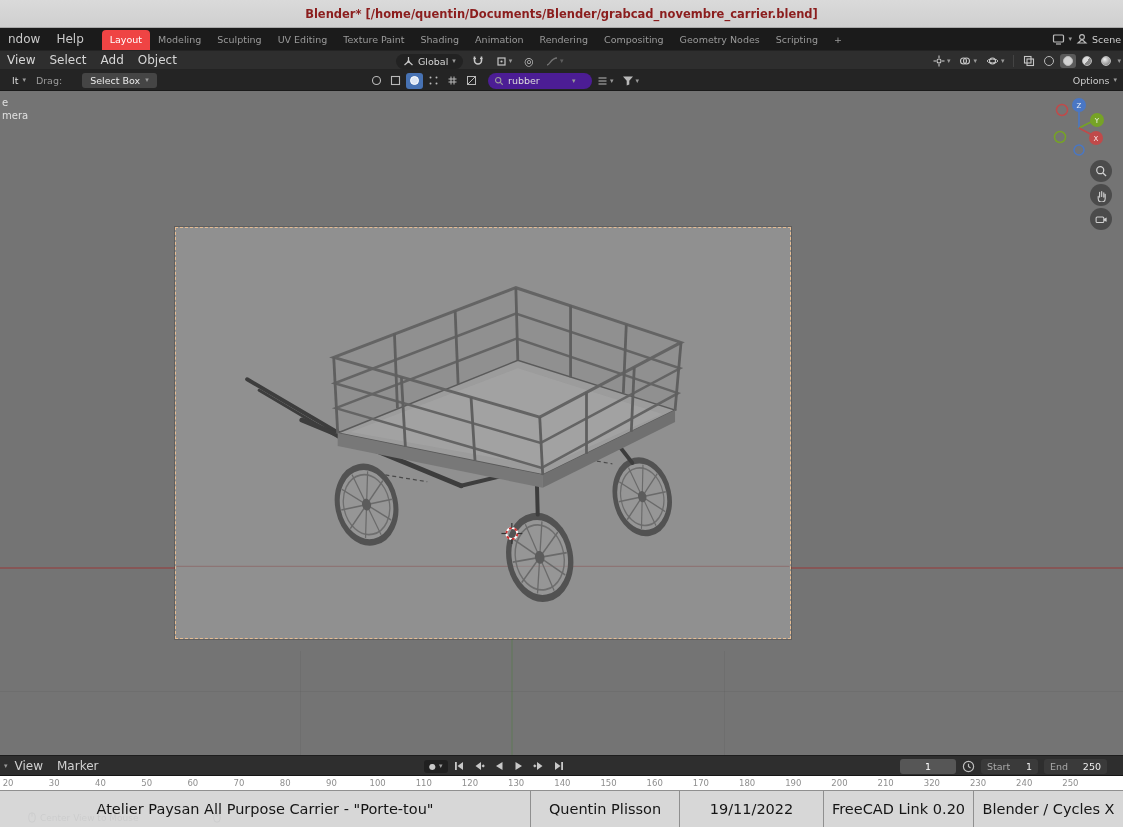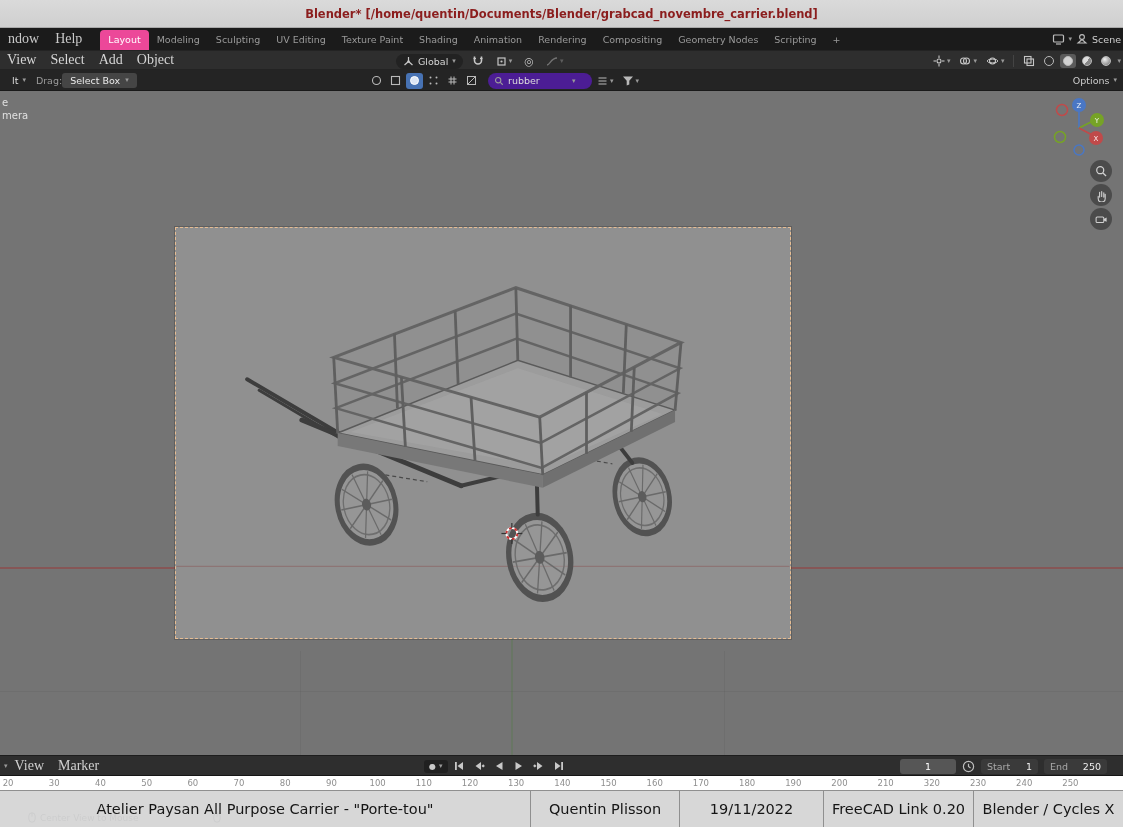--- a/index.html
+++ b/index.html
@@ -9,24 +9,24 @@
   
   .titlebar { position:absolute; top:0; left:0; width:100%; height:28px;
     background:linear-gradient(#dadada,#cfcfcf); border-bottom:1px solid #a9a9a9;
     display:flex; align-items:center; justify-content:center; }
   .titlebar span { color:#8b1d1d; font-size:11.5px; font-weight:bold; }
 
   
   .topbar { position:absolute; top:28px; left:0; width:100%; height:22px; background:#1b1b1b;
     display:flex; align-items:center; overflow:hidden; }
   .menus { display:flex; align-items:center; }
-  .menu-item { color:#c9c9c9; font-size:14px; padding:0 8px; line-height:22px; cursor:default;font-family:Liberation Serif, serif; }
+  .menu-item { color:#c9c9c9; font-size:12px; padding:0 8px; line-height:22px; cursor:default; }
   .tabs { display:flex; align-items:flex-end; height:22px; margin-left:10px; }
   .tab { color:#9a9a9a; font-size:9.5px; padding:4px 8px 5px; border-radius:4px 4px 0 0; }
-  .tab.active { background:#ec4899; color:#ffffff; }
+  .tab.active { background:#ef4444; color:#ffffff; }
   .topbar-right { position:absolute; right:0; top:28px; height:22px; display:flex; align-items:center; gap:4px; padding-right:2px; color:#cfcfcf; font-size:9.5px; }
   .dd { color:#9a9a9a; font-size:7px; }
 
   
   .vph { position:absolute; top:50px; left:0; width:100%; height:20px; background:#2e2e2e;
     border-top:1px solid #232323; border-bottom:1px solid #232323; display:flex; align-items:center; }
   .vph .menu-item { line-height:20px; padding:0 7px; color:#d6d6d6; }
   .vph-center { position:absolute; left:396px; top:0; height:20px; display:flex; align-items:center; gap:6px; }
   .pill { display:flex; align-items:center; gap:4px; background:#222222; border-radius:9px; padding:2px 7px; color:#d6d6d6; font-size:9.5px; }
   .icon-btn { display:flex; align-items:center; gap:2px; padding:2px 3px; border-radius:3px; color:#c6c6c6; }
@@ -38,21 +38,21 @@
   .mode { padding:2px 3px; border-radius:3px; display:flex; align-items:center; }
   .mode.active { background:#5a5a5a; }
   .vsep { width:1px; height:12px; background:#444; margin:0 3px; }
   .dim { opacity:.45; }
 
   
   .toolbar { position:absolute; top:70px; left:0; width:100%; height:21px; background:#242424;
     border-bottom:1px solid #1a1a1a; display:flex; align-items:center; }
   .tool-frag { color:#dddddd; font-size:9.5px; margin-left:12px; }
   .drag-label { color:#9a9a9a; font-size:9.5px; margin-left:10px; }
-  .selbox { margin-left:0; background:#454545; border-radius:3px; padding:2px 8px; color:#eaeaea; font-size:9.5px; display:flex; gap:5px; align-items:center; }
+  .selbox { margin-left:20px; background:#454545; border-radius:3px; padding:2px 8px; color:#eaeaea; font-size:9.5px; display:flex; gap:5px; align-items:center; }
   .tool-center { position:absolute; left:368px; top:0; height:21px; display:flex; align-items:center; gap:2px; }
   .mini-btn { width:17px; height:16px; border-radius:3px; display:flex; align-items:center; justify-content:center; color:#b9b9b9; }
   .mini-btn.active { background:#4772b3; color:#ffffff; }
   .search { display:flex; align-items:center; gap:4px; background:#4c1d95; border-radius:9px;
     height:16px; padding:0 6px; margin-left:6px; width:104px; }
   .search input { background:transparent; border:none; outline:none; color:#dddddd; font-size:9.5px; width:60px; font-family:"DejaVu Sans", sans-serif; }
   .options { position:absolute; right:6px; color:#cccccc; font-size:9.5px; display:flex; gap:4px; align-items:center; }
 
   
   .viewport { position:absolute; top:91px; left:0; width:1123px; height:664px; background:#747474; overflow:hidden; }

